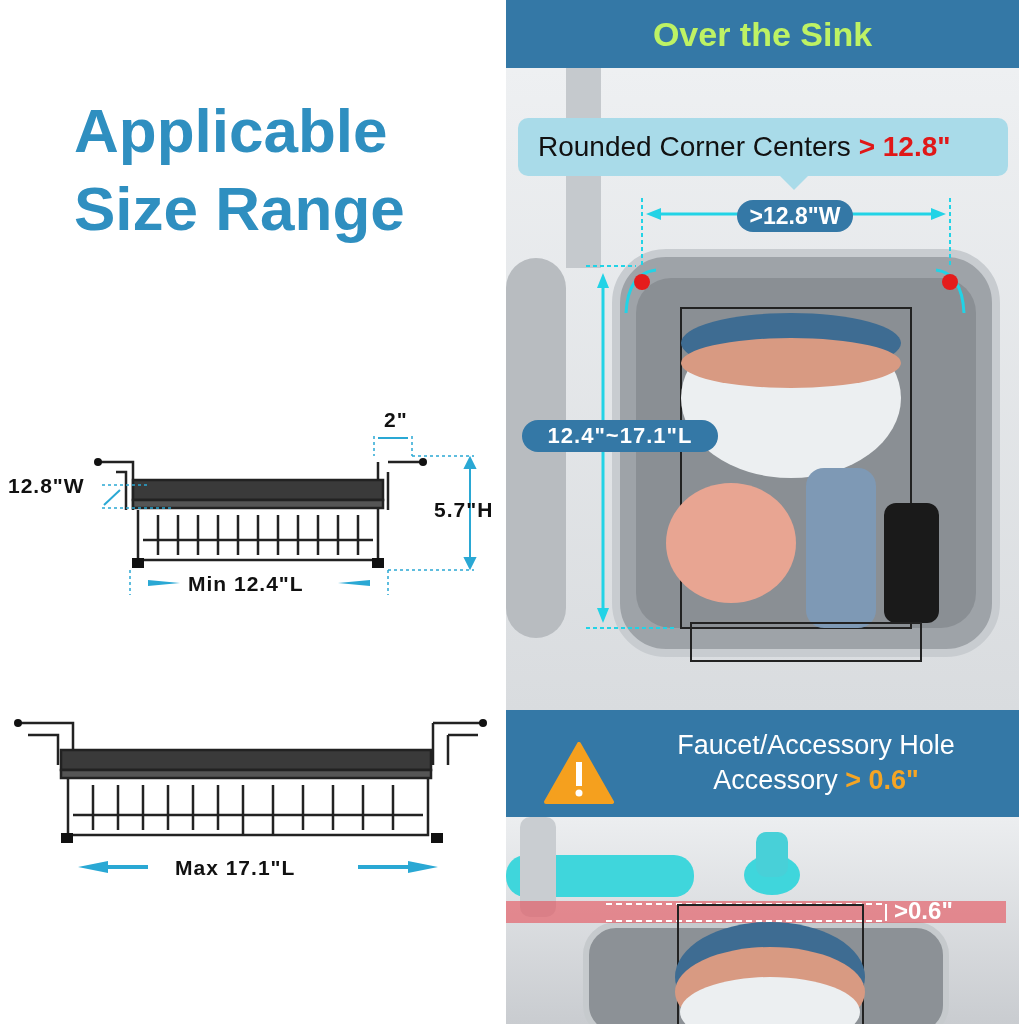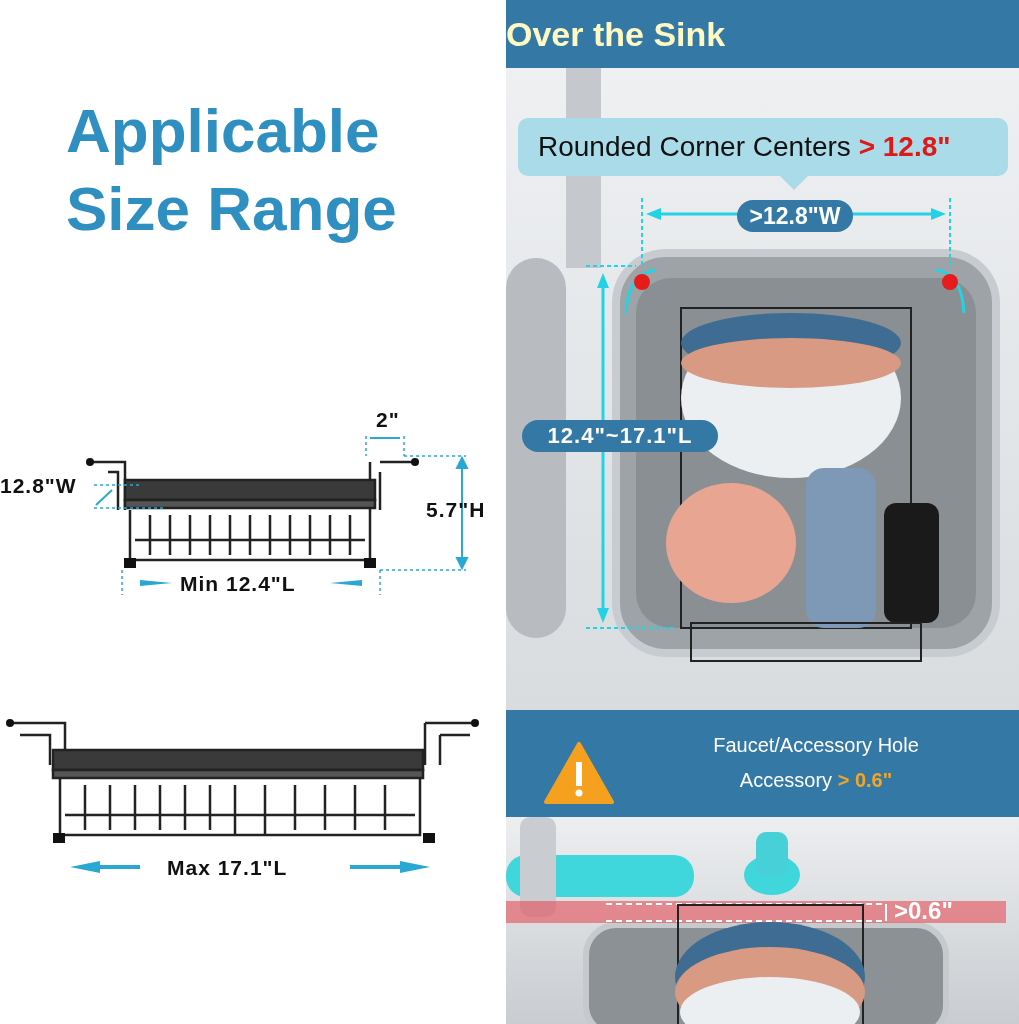--- a/index.html
+++ b/index.html
@@ -1,31 +1,31 @@
 <!DOCTYPE html>
 <html><head>
 <meta charset="utf-8">
 <style>
   * { box-sizing: border-box; margin: 0; padding: 0; }
   body { width: 1019px; height: 1024px; background: #ffffff; position: relative; overflow: hidden; font-family: "Liberation Sans", sans-serif; }
-  .left { position: absolute; left: 0; top: 0; width: 594px; height: 1024px; background: #fff; border-radius: 28px; }
+  .left { position: absolute; left: 8px; top: 0; width: 594px; height: 1024px; background: #fff; border-radius: 28px; }
   .title { position: absolute; left: 66px; top: 92px; font-weight: bold; font-size: 62px; line-height: 78px; color: #2f8fc0; }
   .title span { display: block; }
   .title span:nth-child(3) { color: #2e7bb3; }
   .dim { position: absolute; font-weight: bold; color: #111; font-size: 21px; letter-spacing: 1px; }
   .rack-svg { position: absolute; }
   .right { position: absolute; left: 506px; top: 0; width: 513px; height: 1024px; overflow: hidden; }
-  .header-bar { position: absolute; left: 0; top: 0; width: 513px; height: 68px; background: #3478a6; color: #fef9c3; font-weight: bold; font-size: 34px; line-height: 68px; }
+  .header-bar { position: absolute; left: 0; top: 0; width: 513px; height: 68px; background: #3478a6; color: #bef264; font-weight: bold; font-size: 34px; text-align: center; line-height: 68px; }
   .scene { position: absolute; left: 0; top: 68px; width: 513px; height: 642px; background: linear-gradient(#eef0f2, #d9dcdf); }
   .callout { position: absolute; left: 12px; top: 118px; width: 490px; height: 58px; background: #a9dbe9; border-radius: 10px; font-size: 28px; color: #111; line-height: 58px; padding-left: 20px; }
   .callout .red { color: #e01818; font-weight: bold; }
   .callout:after { content: ""; position: absolute; left: 262px; bottom: -14px; border-left: 14px solid transparent; border-right: 14px solid transparent; border-top: 14px solid #a9dbe9; }
   .pill { position: absolute; background: #3478a6; color: #fff; font-weight: bold; border-radius: 16px; text-align: center; }
   .warn-bar { position: absolute; left: 0; top: 710px; width: 513px; height: 107px; background: #3478a6; }
-  .warn-text { position: absolute; left: 110px; top: 18px; width: 400px; text-align: center; color: #fff; font-size: 20px; line-height: 35px; }
+  .warn-text { position: absolute; left: 110px; top: 18px; width: 400px; text-align: center; color: #fff; font-size: 27px; line-height: 35px; }
   .warn-text .org { color: #f5a524; font-weight: bold; }
   .scene2 { position: absolute; left: 0; top: 817px; width: 513px; height: 207px; background: linear-gradient(#eceef0, #c9ccd0); }
 </style>
 </head>
 <body>
 
 <div class="left">
   <div class="title">
     <span>Applicable</span>
     <span>Size Range</span>

